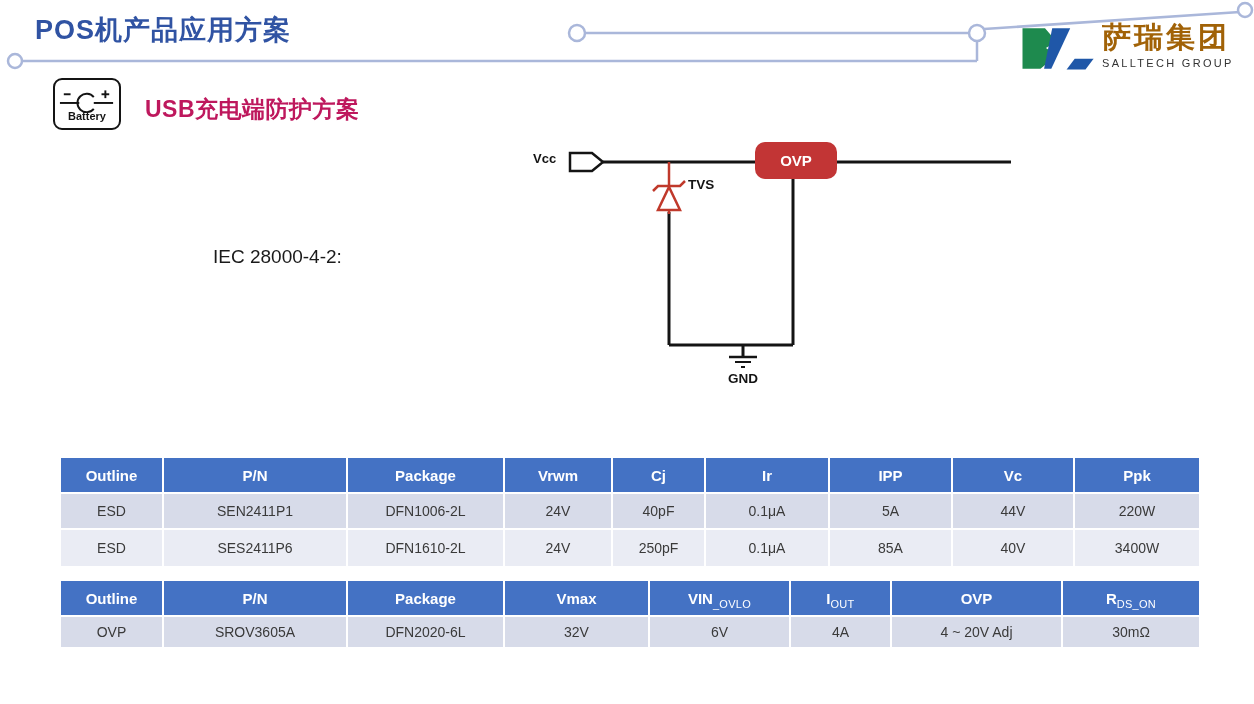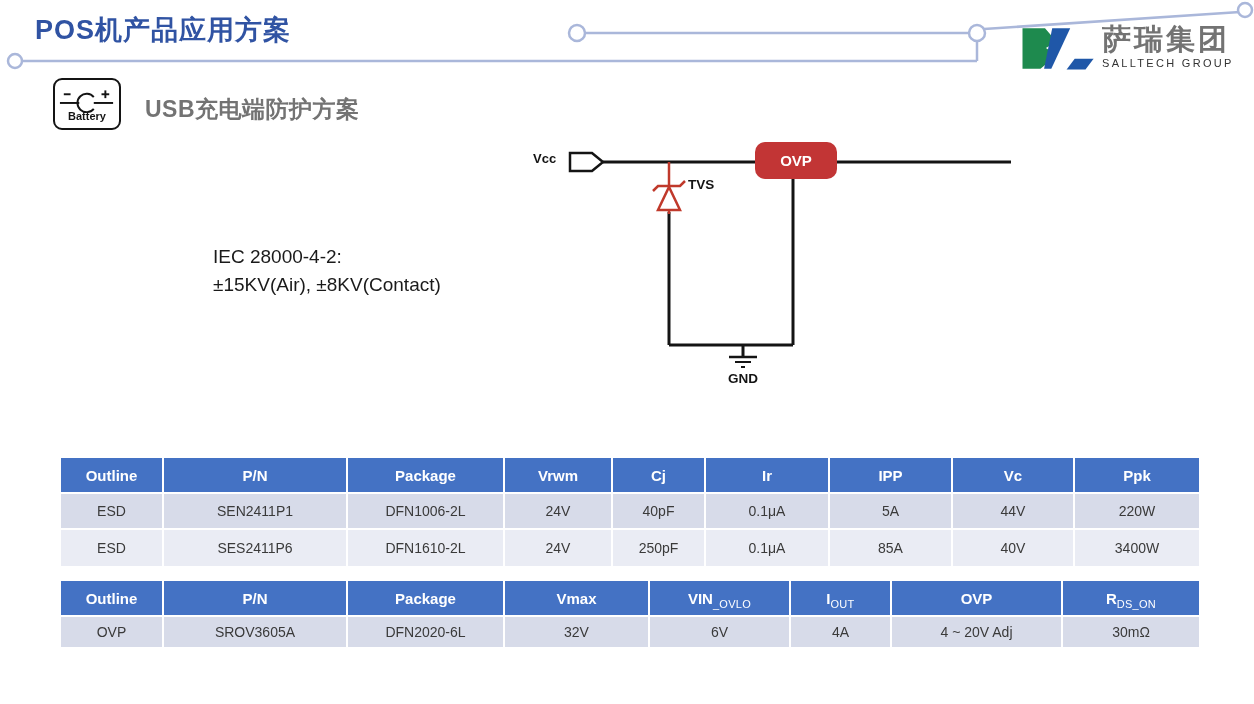--- a/index.html
+++ b/index.html
@@ -5,30 +5,30 @@
   html,body{margin:0;padding:0;background:#fff;}
   .slide{position:relative;width:1254px;height:704px;background:#fff;overflow:hidden;
          font-family:"Liberation Sans",sans-serif;}
   .gfx{position:absolute;left:0;top:0;width:1254px;height:704px;pointer-events:none;}
 
   .page-title{position:absolute;left:35px;top:12px;margin:0;font-size:27px;font-weight:800;
               letter-spacing:1px;color:var(--title-blue,#3053a3);}
 
   .logo-mark{position:absolute;left:1018px;top:21px;width:81px;height:54px;}
   .logo-text{position:absolute;left:1102px;top:23px;width:140px;}
-  .logo-cn{font-size:29px;font-weight:700;color:#737373;letter-spacing:3px;line-height:33px;white-space:nowrap;}
+  .logo-cn{font-size:29px;font-weight:700;color:#a16207;letter-spacing:3px;line-height:33px;white-space:nowrap;font-family:Liberation Mono, monospace;}
   .logo-en{font-size:11px;font-weight:500;color:#333;letter-spacing:2.3px;margin-top:1px;white-space:nowrap;}
 
   .battery-icon{position:absolute;left:53px;top:78px;width:68px;height:52px;border:2px solid #141414;
                 border-radius:9px;background:#fff;box-sizing:border-box;}
   .battery-sym{position:absolute;left:3px;top:8px;width:58px;height:28px;}
   .battery-label{position:absolute;left:0;bottom:6px;width:100%;text-align:center;
                  font-size:11px;font-weight:700;color:#141414;}
 
-  .subtitle{position:absolute;left:145px;top:94px;font-size:23px;font-weight:700;color:#737373;letter-spacing:0.5px;}
+  .subtitle{position:absolute;left:145px;top:94px;font-size:23px;font-weight:700;color:#be185d;letter-spacing:0.5px;}
   .iec{position:absolute;left:213px;top:243px;font-size:19px;color:#1a1a1a;line-height:28px;}
 
   .lbl{position:absolute;font-weight:700;color:#141414;}
   .vcc-label{left:533px;top:151px;font-size:13px;}
   .tvs-label{left:688px;top:177px;font-size:13.5px;}
   .gnd-label{left:721px;top:371px;width:44px;text-align:center;font-size:13.5px;}
   .ovp-box{position:absolute;left:755px;top:142px;width:82px;height:37px;background:var(--accent-red,#c23535);
            border-radius:10px;color:#fff;font-size:15px;font-weight:700;
            display:flex;align-items:center;justify-content:center;}
   .next-box{position:absolute;left:1010px;top:127px;width:55px;height:215px;border:3px solid #101010;
@@ -114,21 +114,20 @@
         <line x1="49" y1="2" x2="49" y2="10"></line>
       </g>
     </svg>
     <div class="battery-label">Battery</div>
   </div>
 
   <div class="subtitle">USB充电端防护方案</div>
 
   <div class="iec">
     <div>IEC 28000-4-2:</div>
-    <div>±15KV(Air), ±8KV(Contact)</div>
   </div>
 
   <div class="lbl vcc-label">Vcc</div>
   <div class="lbl tvs-label">TVS</div>
   <div class="ovp-box">OVP</div>
   <div class="lbl gnd-label">GND</div>
 
   <table class="tbl" id="table-esd">
     <colgroup>
       <col style="width:103px">

